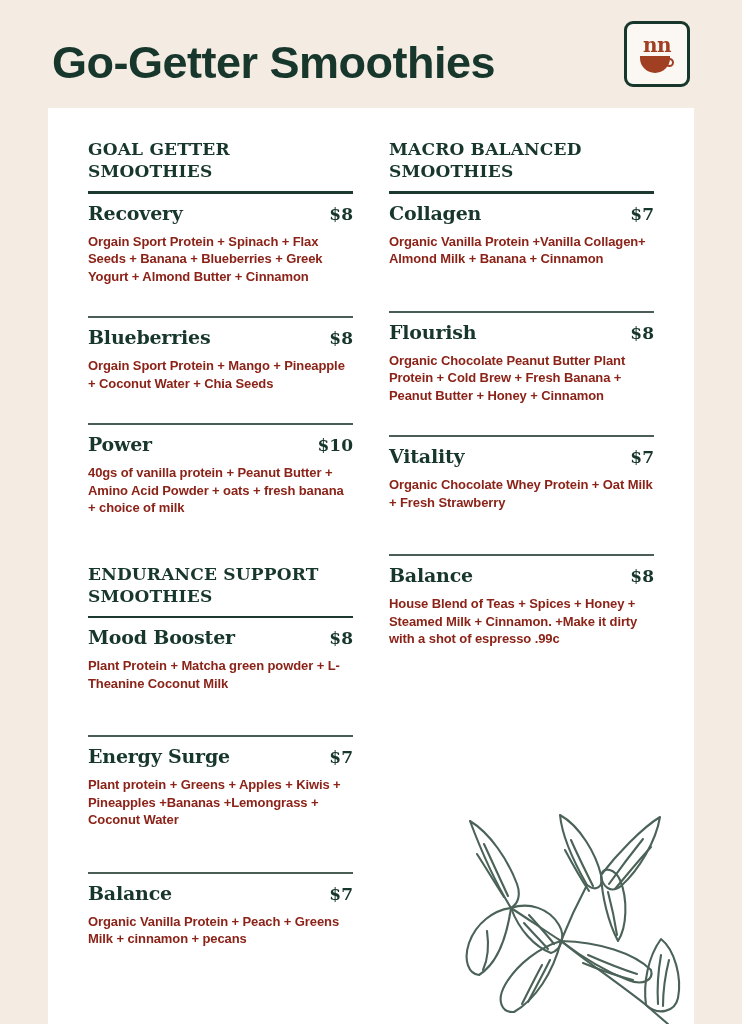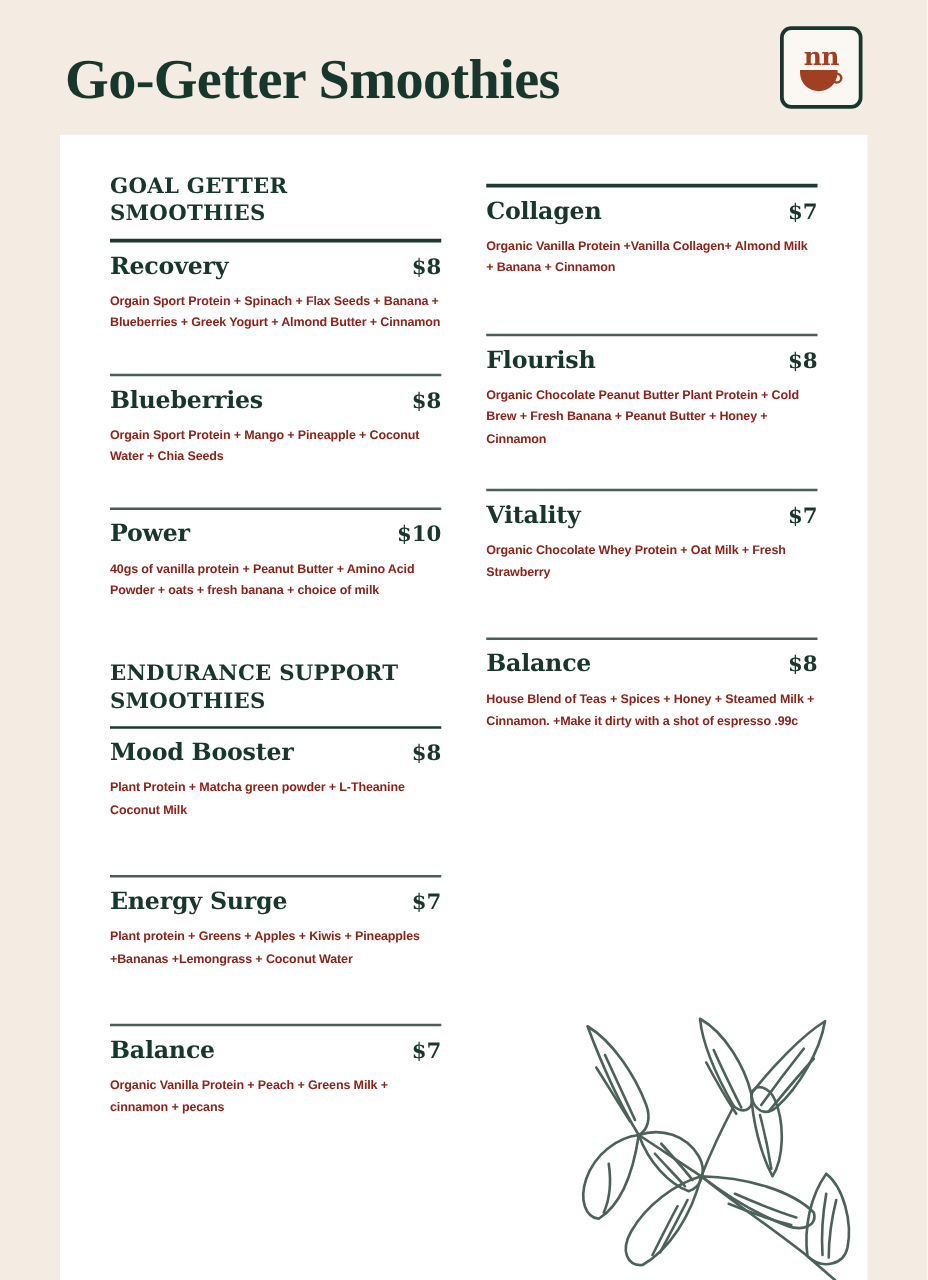--- a/index.html
+++ b/index.html
@@ -13,21 +13,21 @@
   }
 
   
   .header {
     position:absolute;
     left:0; top:0; width:742px; height:108px;
   }
   .menu-title {
     position:absolute;
     left:52px; top:36px;
-    font-family:Liberation Serif, serif;
+    font-family:Liberation Sans, sans-serif;
     font-weight:bold;
     font-size:45px;
     line-height:54px;
     letter-spacing:-0.5px;
     color:#17362C;
     white-space:nowrap;
   }
   .logo {
     position:absolute;
     left:624px; top:21px;
@@ -118,21 +118,21 @@
     font-family:"DejaVu Serif", serif;
     font-weight:bold;
     font-size:17px;
     line-height:24px;
     color:#17362C;
     white-space:nowrap;
   }
   .item-desc {
     font-family:"Liberation Sans", sans-serif;
     font-weight:bold;
-    font-size:10px;
+    font-size:13px;
     line-height:17.5px;
     color:#8B2318;
     margin-top:7px;
     letter-spacing:-0.1px;
   }
   .item { padding-bottom:4px; }
   .gap-sm { height:18px; }
   .gap-md { height:30px; }
   .gap-lg { height:42px; }
 
@@ -237,20 +237,21 @@
           </div>
           <div class="item-desc">Organic Vanilla Protein + Peach + Greens Milk + cinnamon + pecans</div>
         </div>
       </div>
 
     </div>
 
     <div class="column">
 
       <div>
+        <div class="section-head">MACRO BALANCED SMOOTHIES</div>
         <div class="rule"></div>
 
         <div class="item">
           <div class="item-head">
             <div class="item-name">Collagen</div>
             <div class="item-price">$7</div>
           </div>
           <div class="item-desc">Organic Vanilla Protein +Vanilla Collagen+ Almond Milk + Banana + Cinnamon</div>
         </div>
 

